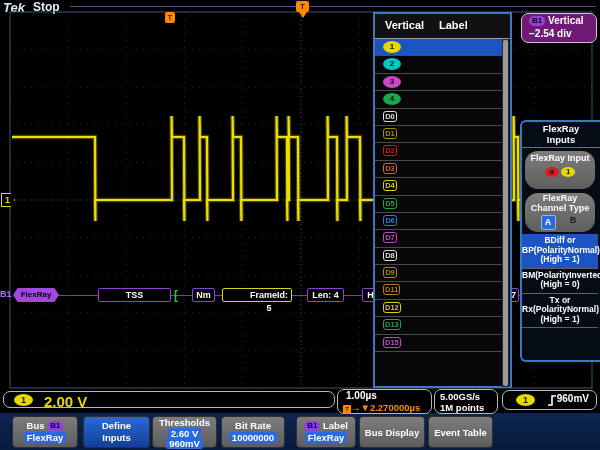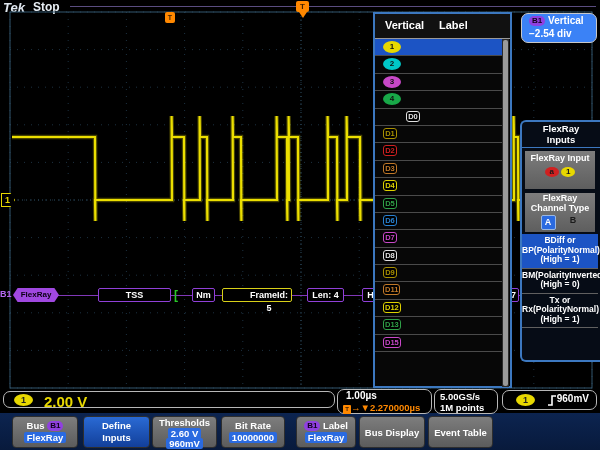--- a/index.html
+++ b/index.html
@@ -42,34 +42,34 @@
   #channel-rows{position:absolute;left:0;top:25px;width:128px;height:348px;}
   .ch-row{position:relative;height:17.4px;border-bottom:1px solid #4a4a4a;box-sizing:border-box;}
   .ch-row.sel{background:#1c54c4;}
   .badge{position:absolute;left:8px;top:2px;font-size:8px;text-align:center;}
   .badge.ell{width:18px;height:12px;border-radius:50%;color:#101010;line-height:12px;}
   .badge.drect{min-width:14px;height:11px;border:1px solid;border-radius:3px;background:#000;
     font-size:7.5px;line-height:10px;padding:0 1px;box-sizing:border-box;}
   .ch-scroll{position:absolute;right:1px;top:25px;width:7px;height:348px;background:#2a2a2a;}
   .ch-thumb{position:absolute;left:1px;top:1px;width:5px;height:346px;background:#9a9a9a;border-radius:2px;}
   
-  .vert-box{left:521px;top:13px;width:76px;height:30px;background:#3b82f6;border:1px solid #c8c8c8;
+  .vert-box{left:521px;top:13px;width:76px;height:30px;background:#701a75;border:1px solid #c8c8c8;
     border-radius:7px;z-index:5;color:#fff;font-size:10px;box-sizing:border-box;}
   .vert-box .l1{position:absolute;left:7px;top:1px;}
   .vert-box .l2{position:absolute;left:7px;top:14px;}
   .b1-badge{display:inline-block;background:#9040e0;color:#10001c;font-size:8px;border-radius:6px;
     padding:0 3px;height:10px;line-height:10px;vertical-align:1px;}
   
   .fr-panel{left:520px;top:120px;width:80px;height:242px;background:#060c16;
     border:2px solid #3c78c0;border-right:none;border-radius:6px 0 0 6px;box-sizing:border-box;z-index:4;
     color:#fff;}
   .fr-title{position:absolute;left:0;top:1px;width:100%;text-align:center;font-size:9.5px;line-height:11px;
     border-bottom:1px solid #3c78c0;padding-bottom:2px;}
   .fr-btn{position:absolute;left:3px;width:70px;background:linear-gradient(#7d7d7d,#5e5e5e);
-    border-radius:0;text-align:center;font-size:9px;color:#fff;}
+    border-radius:13px;text-align:center;font-size:9px;color:#fff;}
   .fr-btn1{top:29px;height:38px;}
   .fr-btn2{top:71px;height:39px;}
   .sm-ell{display:inline-block;width:14px;height:10px;border-radius:50%;color:#181818;
     font-size:8px;line-height:10px;text-align:center;}
   .opt-a{display:inline-block;width:13px;height:13px;background:#2a6ae0;border:1px solid #9cb8e0;
     border-radius:2px;color:#fff;font-size:9px;line-height:13px;}
   .opt-b{display:inline-block;color:#1a1a1a;font-size:9px;width:13px;}
   #fr-options{position:absolute;left:0;top:112px;width:76px;}
   .fr-opt{text-align:center;font-size:8.5px;line-height:9.5px;padding:2px 0 3px 0;
     border-bottom:1px solid #606060;color:#fff;}
@@ -171,21 +171,21 @@
         <div class="ch-row">
           <span class="badge ell" style="background: rgb(0, 200, 200);">2</span>
         </div>
         <div class="ch-row">
           <span class="badge ell" style="background: rgb(200, 72, 200);">3</span>
         </div>
         <div class="ch-row">
           <span class="badge ell" style="background: rgb(24, 168, 72);">4</span>
         </div>
         <div class="ch-row">
-          <span class="badge drect" style="border-color: rgb(224, 224, 224); color: rgb(224, 224, 224); margin-left: 23px;">D0</span>
+          <span class="badge drect" style="border-color: rgb(224, 224, 224); color: rgb(224, 224, 224);">D0</span>
         </div>
         <div class="ch-row">
           <span class="badge drect" style="border-color: rgb(168, 144, 0); color: rgb(168, 144, 0);">D1</span>
         </div>
         <div class="ch-row">
           <span class="badge drect" style="border-color: rgb(208, 32, 32); color: rgb(208, 32, 32);">D2</span>
         </div>
         <div class="ch-row">
           <span class="badge drect" style="border-color: rgb(192, 120, 40); color: rgb(192, 120, 40);">D3</span>
         </div>

